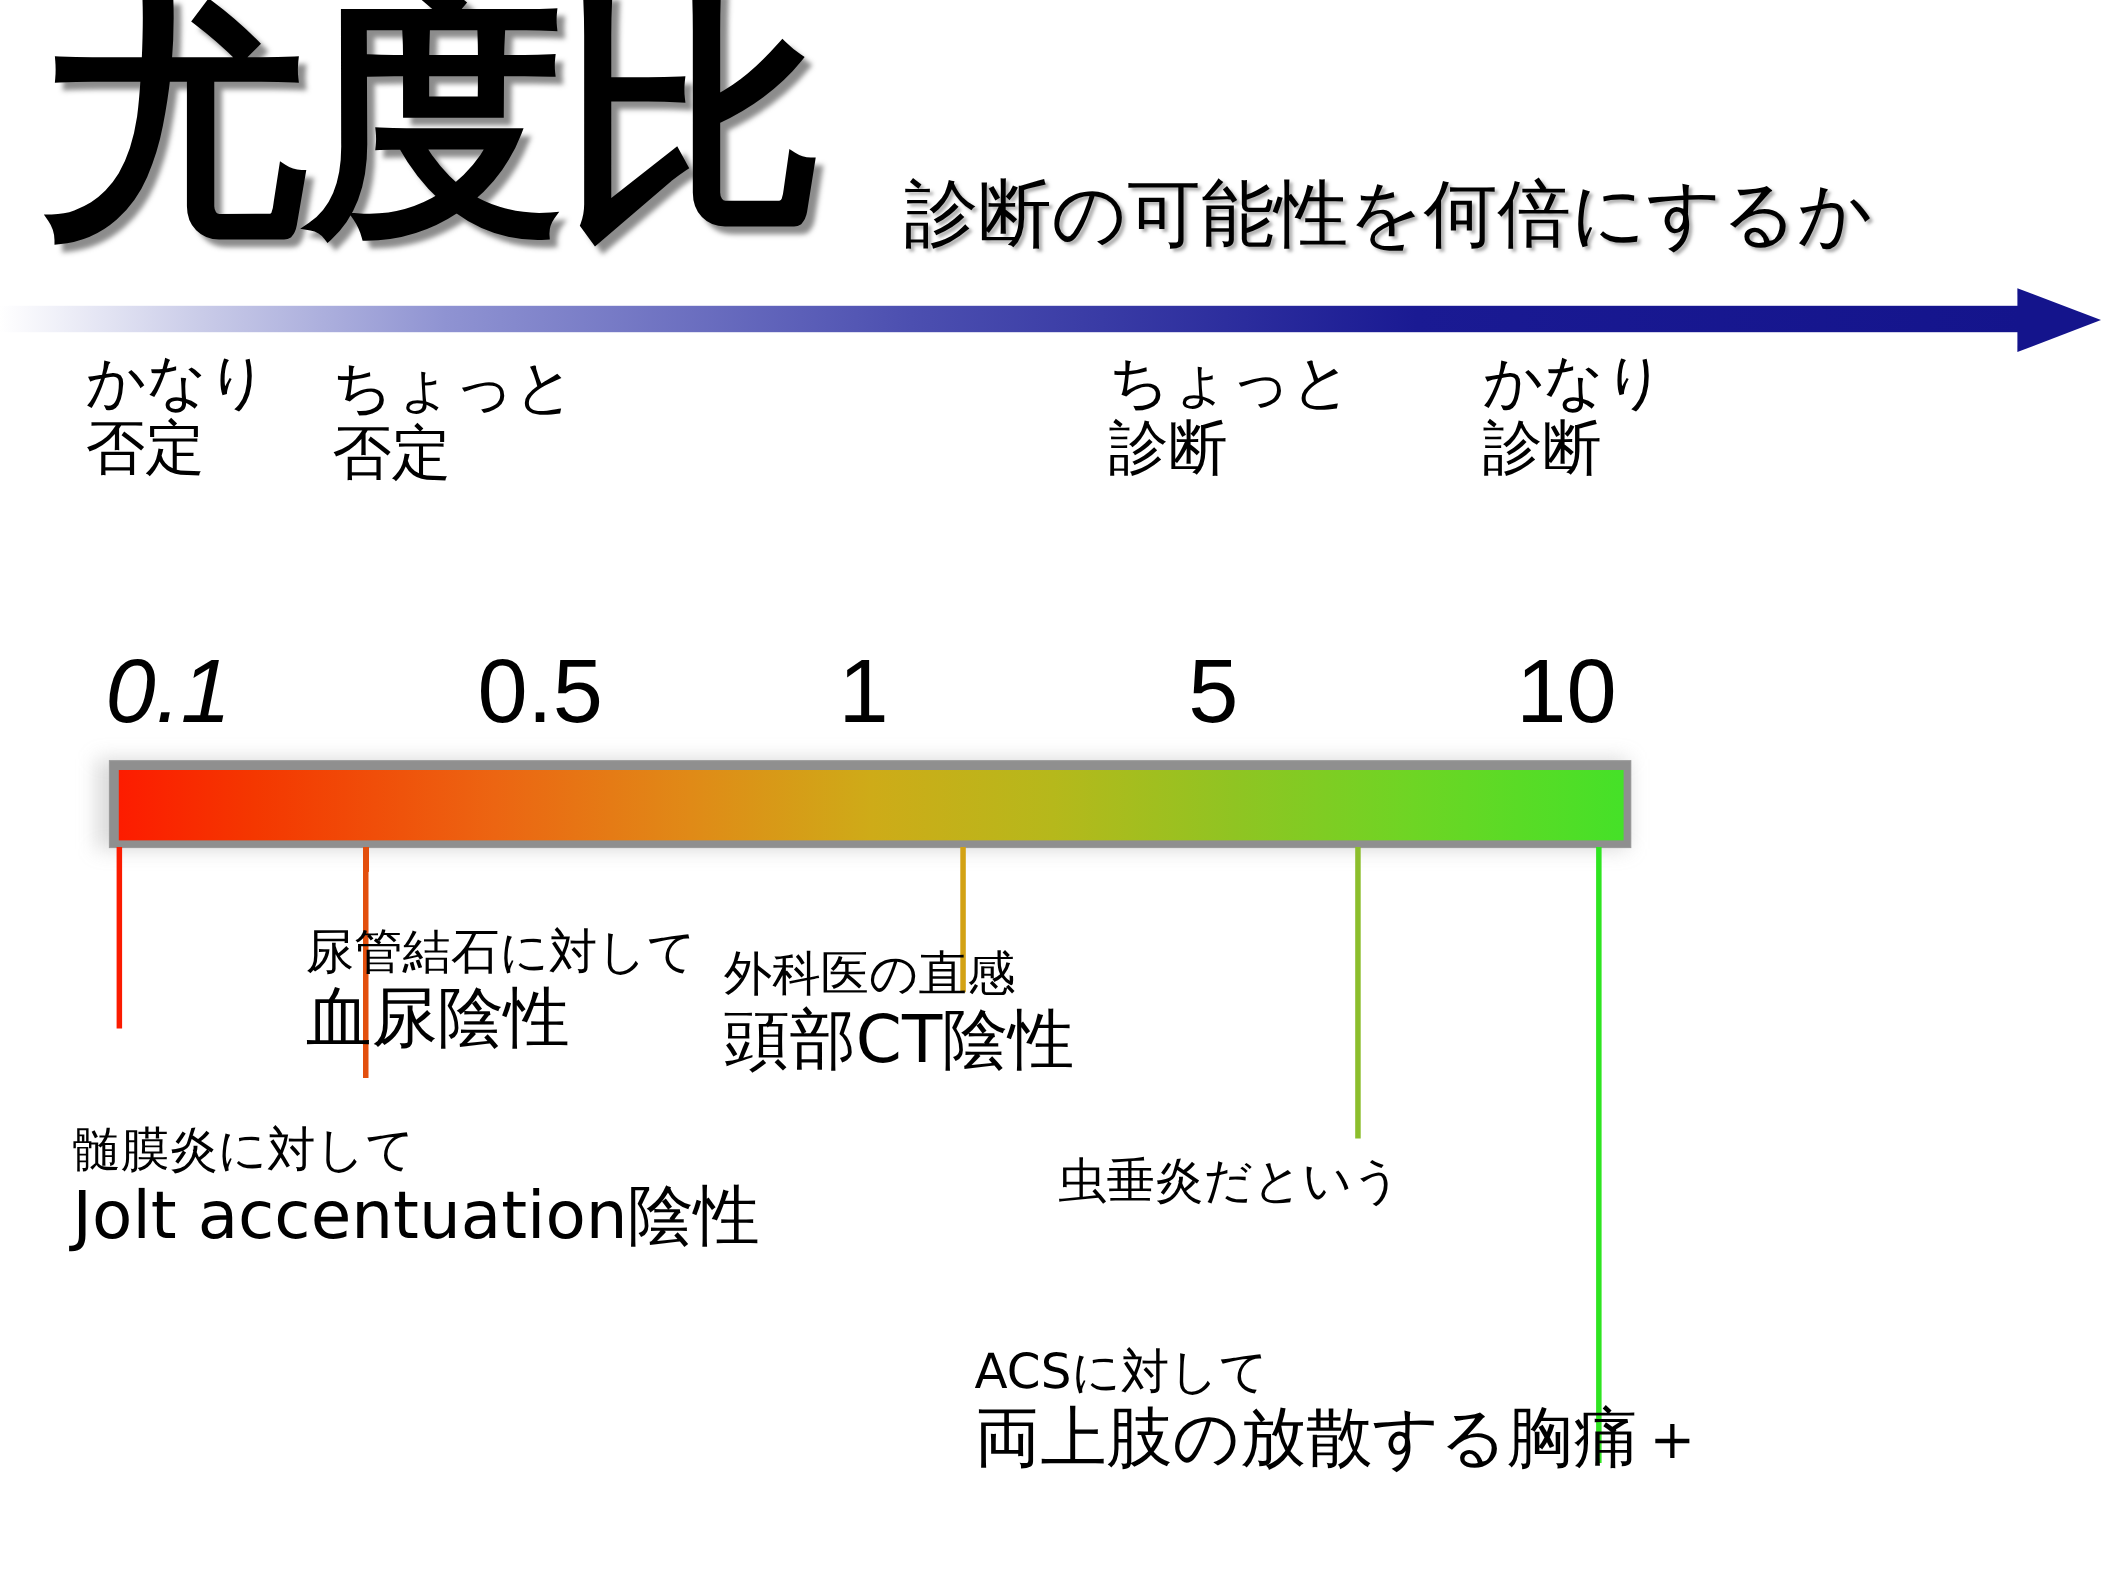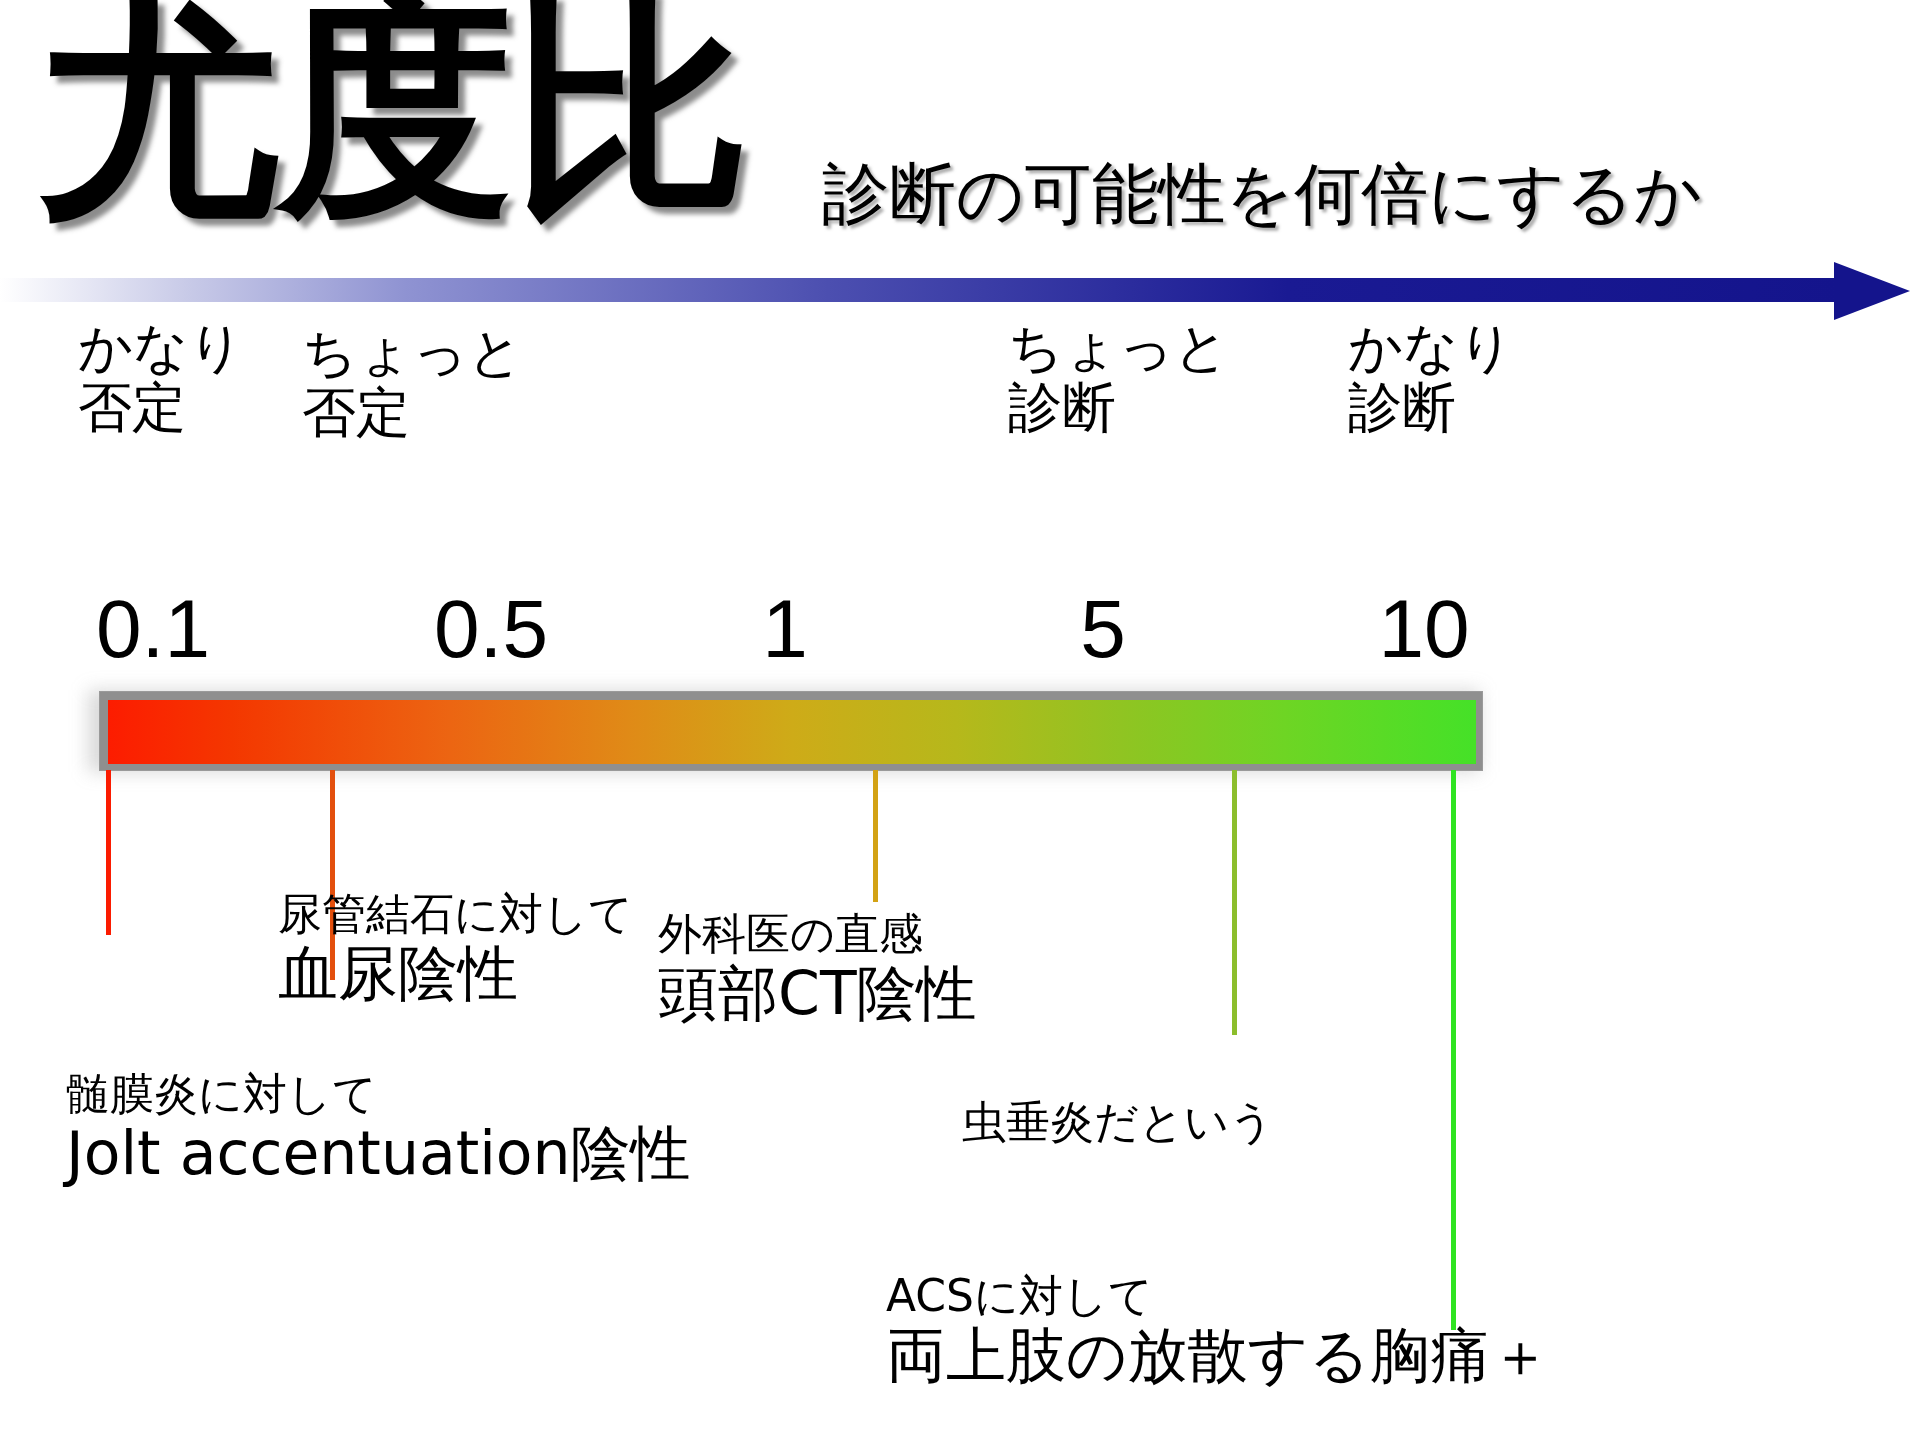--- a/index.html
+++ b/index.html
@@ -143,21 +143,20 @@
   
   .connector {
     position: absolute;
     width: 5px;
   }
 
   
   .annot {
     position: absolute;
     white-space: nowrap;
-    margin-top: 48px;
   }
   .annot .small {
     display: block;
     font-size: 44px;
     line-height: 1.18;
     font-family: "DejaVu Sans", "Liberation Sans", sans-serif;
   }
   .annot .big {
     display: block;
     font-size: 60px;
@@ -188,21 +187,21 @@
 </div>
 <div class="zone-label" style="left:1008px; top:322px;">
   <span class="l1">ちょっと</span>
   <span class="l2">診断</span>
 </div>
 <div class="zone-label" style="left:1348px; top:322px;">
   <span class="l1">かなり</span>
   <span class="l2">診断</span>
 </div>
 
-<div class="scale-num" style="left:153px;  top:588px;">0.1</div>
+<div class="scale-num" style="left:153px;  top:588px;font-style:italic;">0.1</div>
 <div class="scale-num" style="left:491px;  top:588px;">0.5</div>
 <div class="scale-num" style="left:785px;  top:588px;">1</div>
 <div class="scale-num" style="left:1103px; top:588px;">5</div>
 <div class="scale-num" style="left:1424px; top:588px;">10</div>
 
 <div id="colorbar-shadow"></div>
 <div id="colorbar-frame"></div>
 <div id="colorbar"></div>
 
 <div class="connector" style="left:106px;  top:770px; height:165px; background:#fb1b00;"></div>

